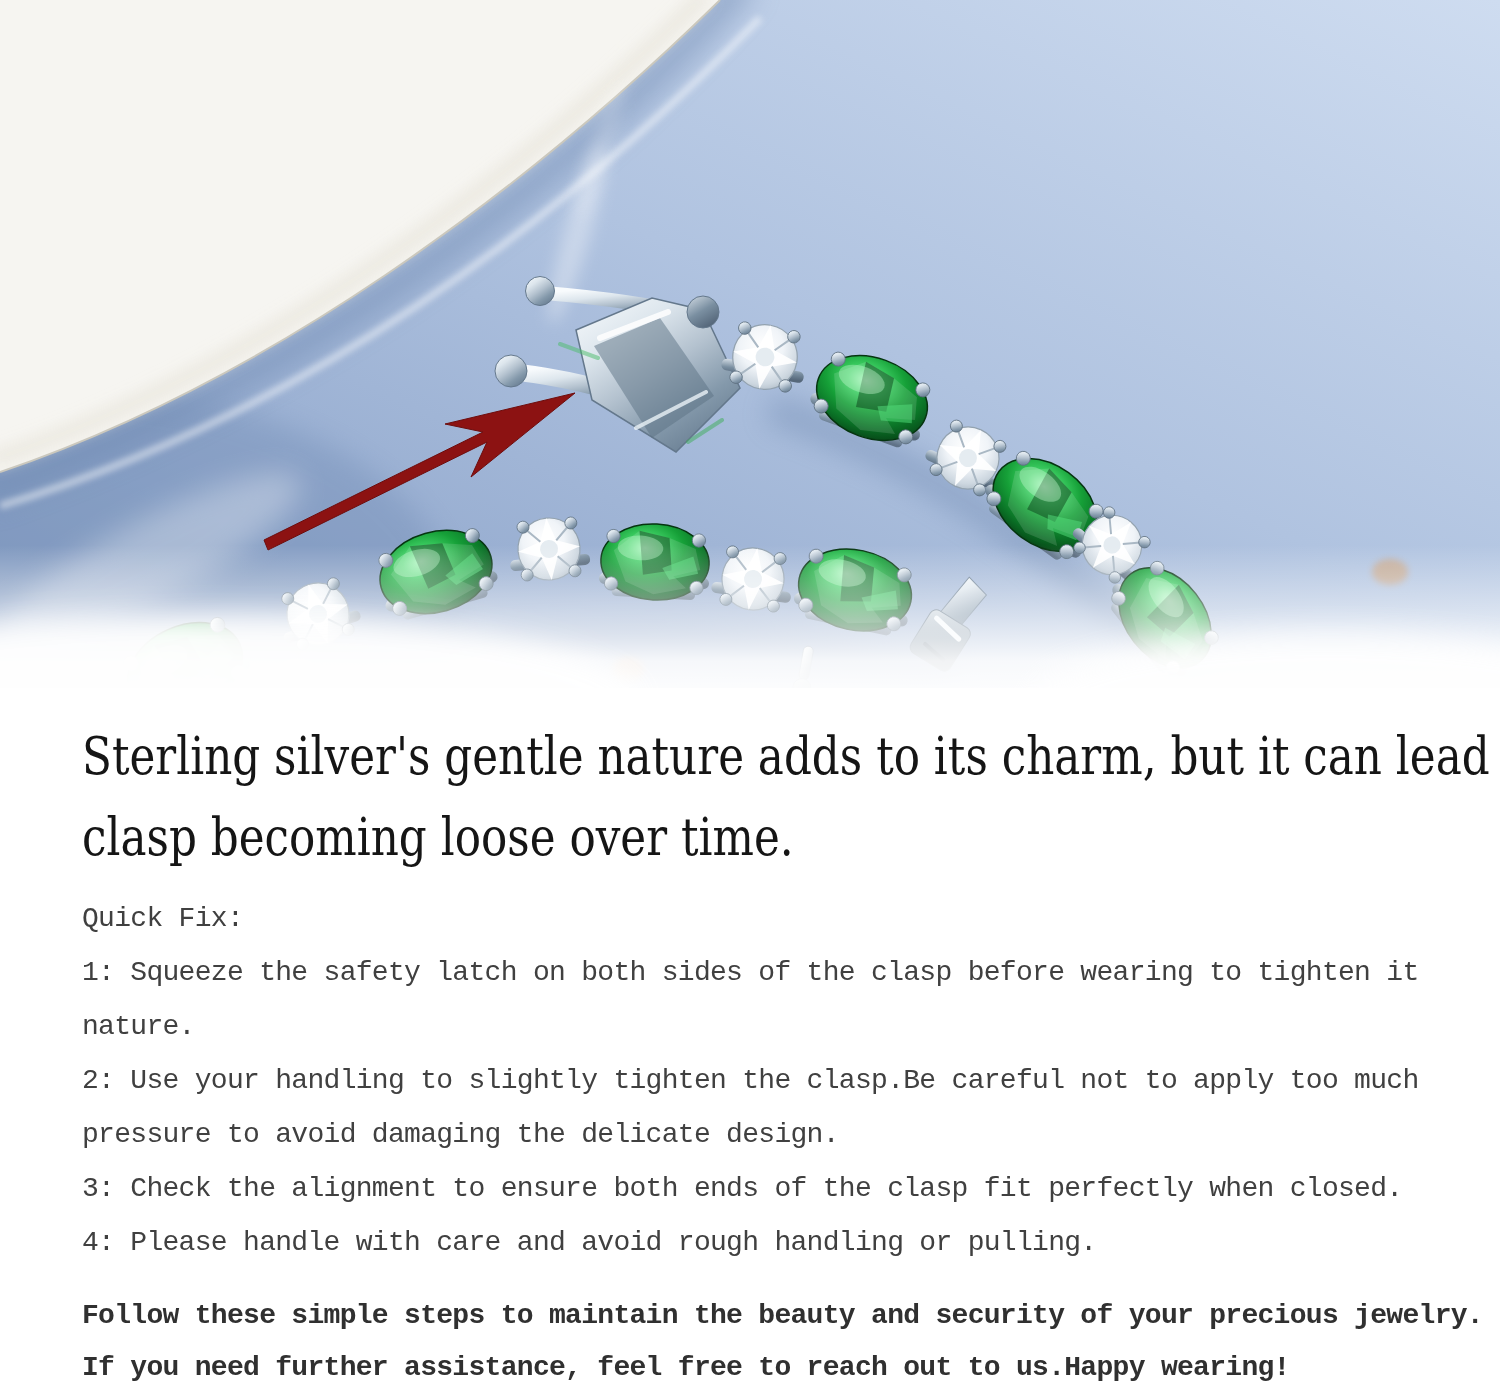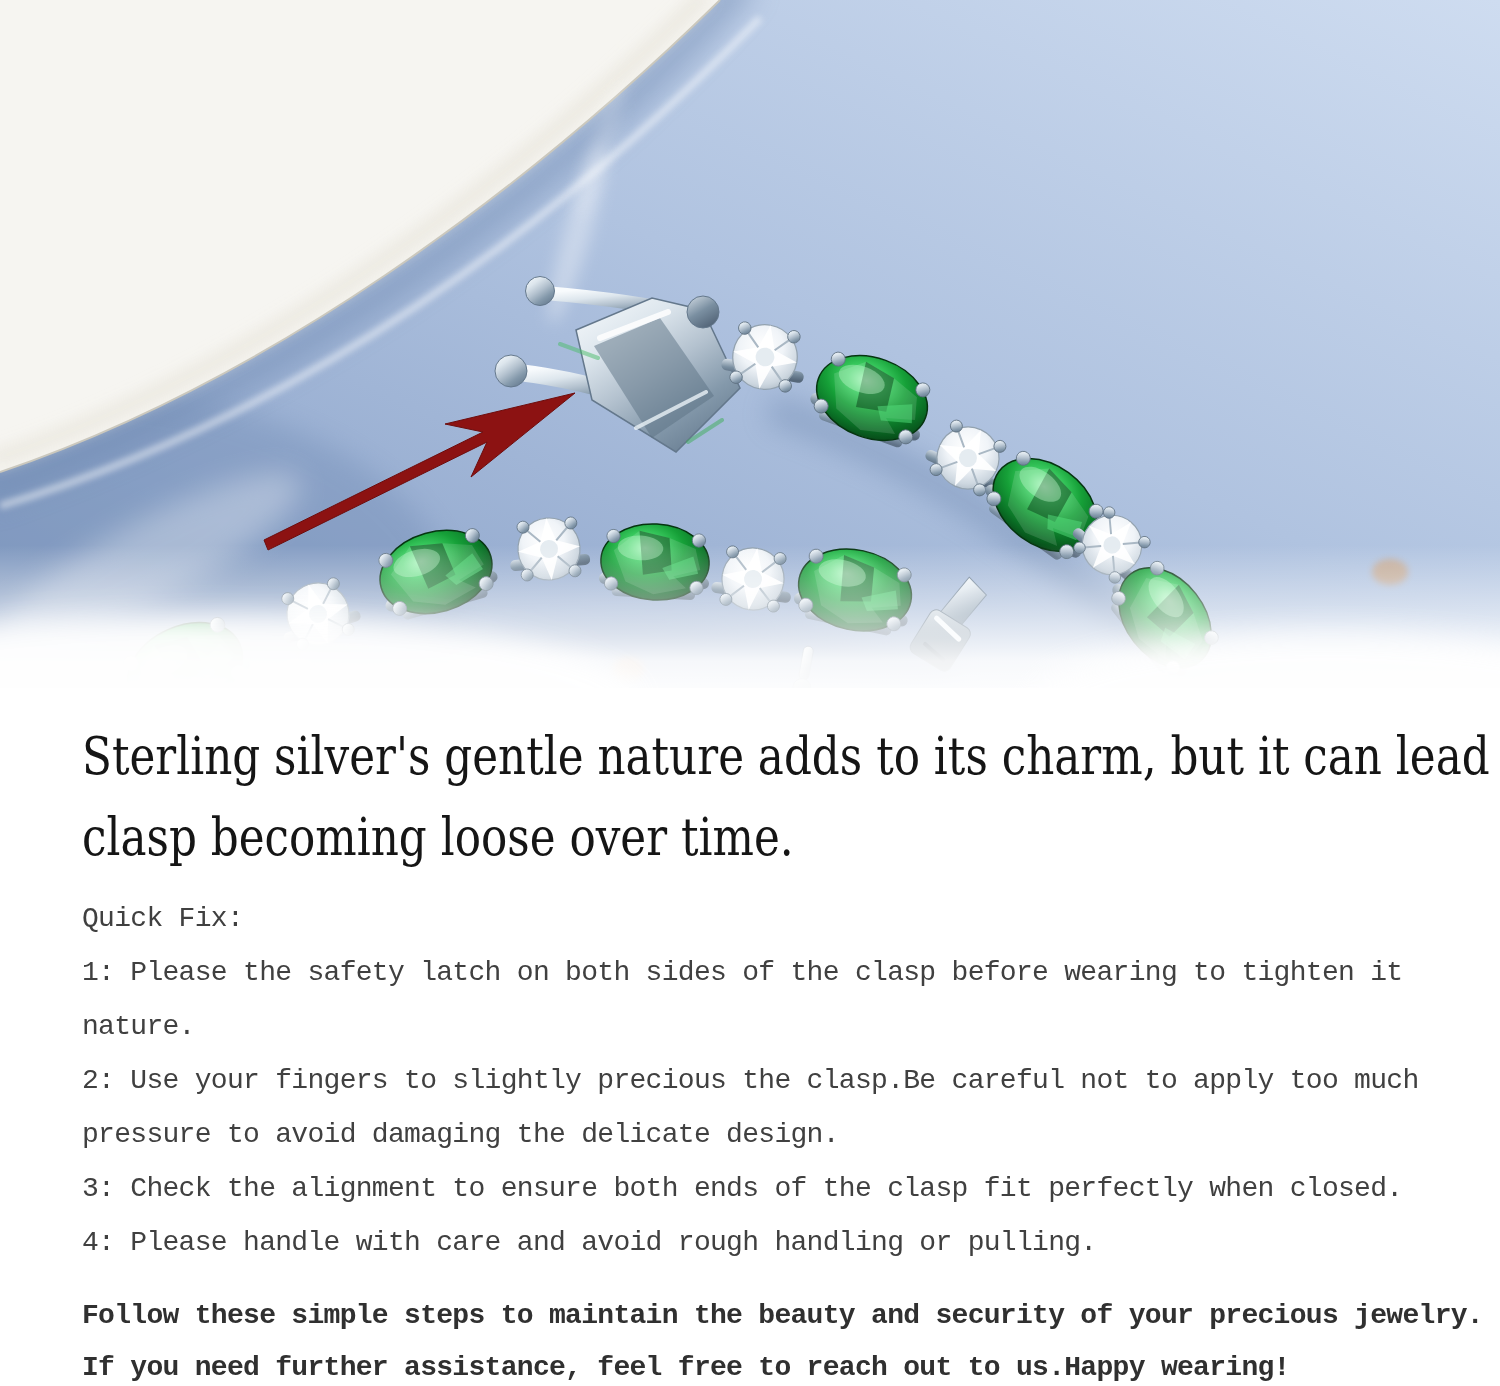--- a/index.html
+++ b/index.html
@@ -180,23 +180,23 @@
 
   <div class="content">
 
     <h1 class="headline">
       <div class="h-line">Sterling silver's gentle nature adds to its charm, but it can lead to the</div>
       <div class="h-line">clasp becoming loose over time.</div>
     </h1>
 
     <div class="quickfix">
       <div class="b-line">Quick Fix:</div>
-      <div class="b-line">1: Please the safety latch on both sides of the clasp before wearing to tighten it</div>
+      <div class="b-line">1: Squeeze the safety latch on both sides of the clasp before wearing to tighten it</div>
       <div class="b-line">nature.</div>
-      <div class="b-line">2: Use your fingers to slightly precious the clasp.Be careful not to apply too much</div>
+      <div class="b-line">2: Use your handling to slightly tighten the clasp.Be careful not to apply too much</div>
       <div class="b-line">pressure to avoid damaging the delicate design.</div>
       <div class="b-line">3: Check the alignment to ensure both ends of the clasp fit perfectly when closed.</div>
       <div class="b-line">4: Please handle with care and avoid rough handling or pulling.</div>
     </div>
 
     <div class="closing">
       <div class="b-line">Follow these simple steps to maintain the beauty and security of your precious jewelry.</div>
       <div class="b-line">If you need further assistance, feel free to reach out to us.Happy wearing!</div>
     </div>
 

